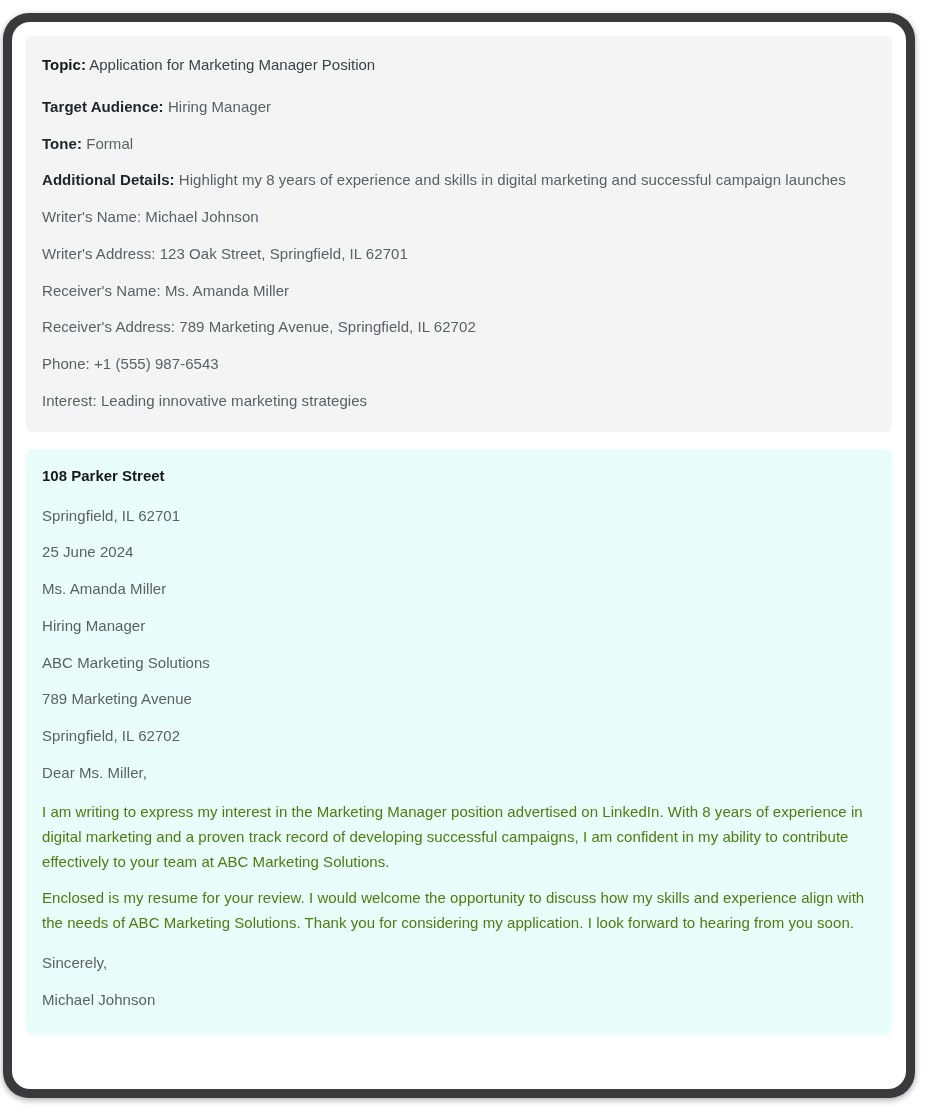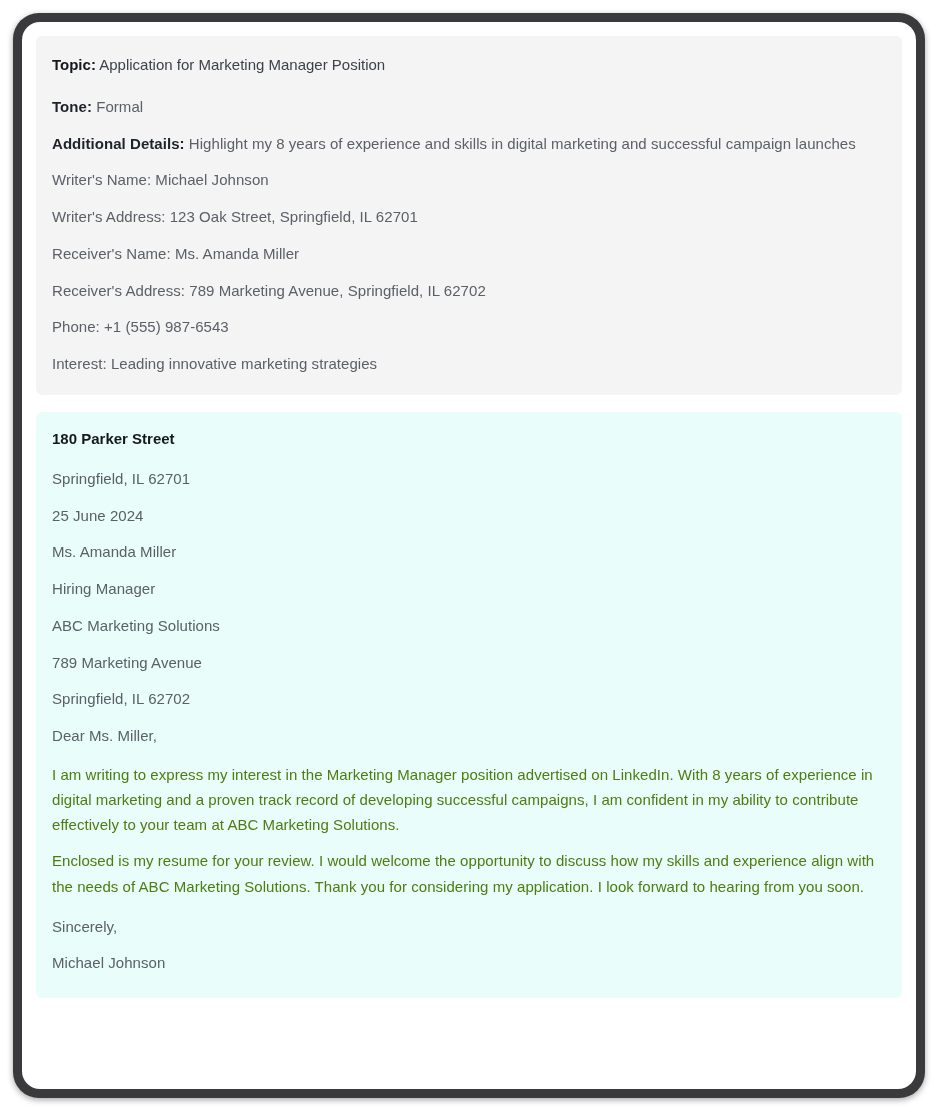--- a/index.html
+++ b/index.html
@@ -12,21 +12,21 @@
     height: 1118px;
     background: #ffffff;
     font-family: "Liberation Sans", sans-serif;
     -webkit-font-smoothing: antialiased;
     overflow: hidden;
   }
 
   
   .bezel {
     position: absolute;
-    left: 13px;
+    left: 3px;
     top: 13px;
     width: 912px;
     height: 1085px;
     background: #3a3a3c;
     border-radius: 26px;
     box-sizing: border-box;
     padding: 9px;
     box-shadow: 0 2px 6px rgba(0,0,0,0.35);
   }
   .screen {
@@ -109,20 +109,24 @@
 <div class="bezel">
   <div class="screen">
 
     <div class="card card-brief">
       <p class="topic-line">
         <span class="lbl">Topic:</span>
         <span>Application for Marketing Manager Position</span>
       </p>
       <div>
         <p class="line">
+          <span class="lbl">Target Audience:</span>
+          <span>Hiring Manager</span>
+        </p>
+        <p class="line">
           <span class="lbl">Tone:</span>
           <span>Formal</span>
         </p>
         <p class="line">
           <span class="lbl">Additional Details:</span>
           <span>Highlight my 8 years of experience and skills in digital marketing and successful campaign launches</span>
         </p>
         <p class="line">
           <span>Writer's Name:</span>
           <span>Michael Johnson</span>
@@ -144,21 +148,21 @@
           <span>+1 (555) 987-6543</span>
         </p>
         <p class="line">
           <span>Interest:</span>
           <span>Leading innovative marketing strategies</span>
         </p>
       </div>
     </div>
 
     <div class="card card-letter">
-      <div class="letter-heading">180 Parker Street</div>
+      <div class="letter-heading">108 Parker Street</div>
 
       <p class="lline">Springfield, IL 62701</p>
       <p class="lline">25 June 2024</p>
 
       <p class="lline">Ms. Amanda Miller</p>
       <p class="lline">Hiring Manager</p>
       <p class="lline">ABC Marketing Solutions</p>
       <p class="lline">789 Marketing Avenue</p>
       <p class="lline">Springfield, IL 62702</p>
 

